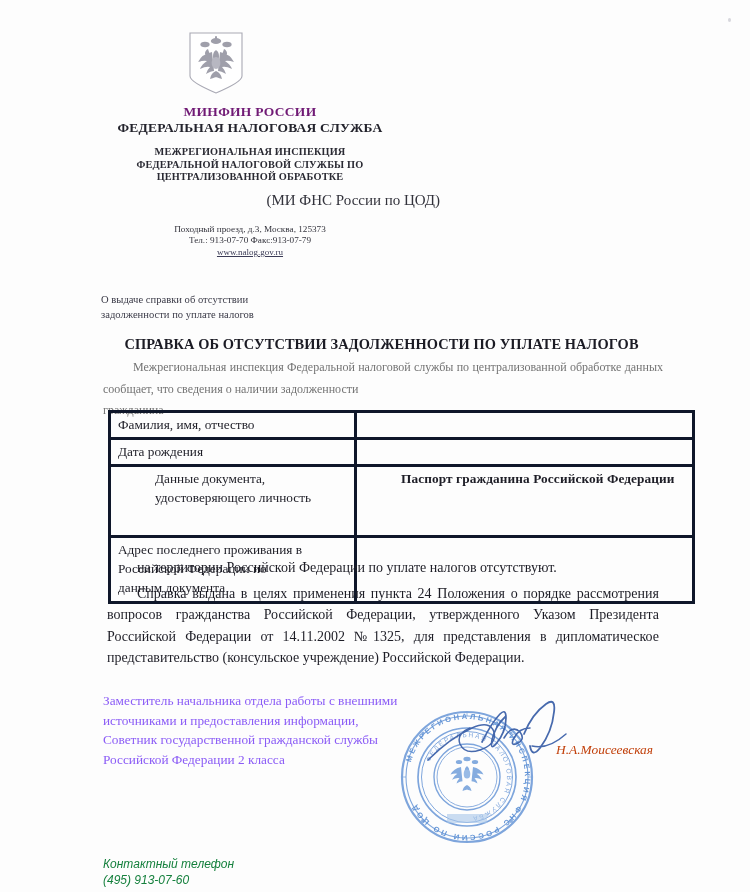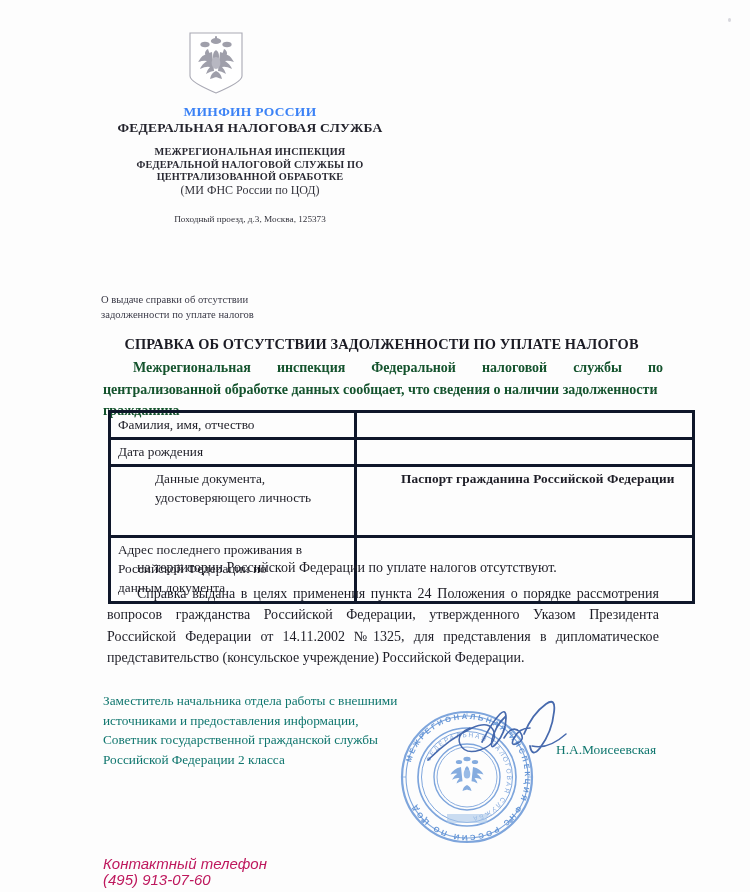--- a/index.html
+++ b/index.html
@@ -49,41 +49,43 @@
     left: 60px;
     top: 104px;
     width: 380px;
     text-align: center;
   }
   .lh-ministry {
     font-size: 13.5px;
     font-weight: bold;
     letter-spacing: .3px;
     line-height: 16px;
-    color: #3b82f6;
+    color: #701a75;
   }
   .lh-service {
     font-size: 13.5px;
     font-weight: bold;
     letter-spacing: .2px;
     line-height: 16px;
     color: #23232c;
   }
   .lh-dept {
     margin-top: 10px;
     font-size: 10.3px;
     font-weight: bold;
     line-height: 12.6px;
     letter-spacing: .15px;
     color: #2a2a33;
   }
   .lh-abbr {
-    font-size: 12px;
+    margin-top: 10px;
+    font-size: 15px;
     line-height: 12px;
     color: #33333c;
+    text-align: right;
   }
   .lh-address {
     margin-top: 18px;
     font-size: 9.2px;
     line-height: 11.6px;
     color: #33333c;
   }
   .lh-site {
     font-size: 9px;
     line-height: 11.6px;
@@ -114,26 +116,25 @@
     letter-spacing: .1px;
     color: #1b1b24;
   }
 
   
   .intro {
     position: absolute;
     left: 103px;
     top: 357px;
     width: 560px;
-    font-size: 14px;
+    font-size: 12px;
     line-height: 21.5px;
     text-align: justify;
     text-indent: 30px;
-    color: #14532d;
-    font-weight: bold;
+    color: #737373;
   }
   .intro .tail { display: block; text-indent: 0; }
 
   
   .data-table {
     position: absolute;
     left: 108px;
     top: 410px;
     width: 552px;
     border-collapse: collapse;
@@ -174,29 +175,30 @@
   .body-text p.lead { text-indent: 30px; }
 
   
   .sig-block {
     position: absolute;
     left: 103px;
     top: 691px;
     width: 420px;
     font-size: 13.3px;
     line-height: 19.5px;
-    color: #0f766e;
+    color: #8b5cf6;
   }
   .sig-name {
     position: absolute;
     left: 556px;
     top: 742px;
     font-size: 13.4px;
-    color: #0f766e;
+    color: #c2410c;
     white-space: nowrap;
+    font-style: italic;
   }
 
   
   .stamp {
     position: absolute;
     left: 392px;
     top: 702px;
     width: 150px;
     height: 150px;
     pointer-events: none;
@@ -210,23 +212,23 @@
     pointer-events: none;
   }
 
   
   .footer {
     position: absolute;
     left: 103px;
     top: 856px;
     font-family: "Liberation Sans", "DejaVu Sans", sans-serif;
     font-style: italic;
-    font-size: 15px;
+    font-size: 12px;
     line-height: 16px;
-    color: #be185d;
+    color: #15803d;
   }
 </style>
 </head>
 <body>
 
 <div id="page">
 
   <div class="scan-speck"></div>
 
   <div class="emblem-wrap">
@@ -259,20 +261,22 @@
     <div class="lh-ministry">МИНФИН РОССИИ</div>
     <div class="lh-service">ФЕДЕРАЛЬНАЯ НАЛОГОВАЯ СЛУЖБА</div>
     <div class="lh-dept">
       <div>МЕЖРЕГИОНАЛЬНАЯ  ИНСПЕКЦИЯ</div>
       <div>ФЕДЕРАЛЬНОЙ НАЛОГОВОЙ СЛУЖБЫ ПО</div>
       <div>ЦЕНТРАЛИЗОВАННОЙ ОБРАБОТКЕ</div>
     </div>
     <div class="lh-abbr">(МИ ФНС России по ЦОД)</div>
     <div class="lh-address">
       <div>Походный проезд, д.3, Москва, 125373</div>
+      <div>Тел.: 913-07-70 Факс:913-07-79</div>
+      <div class="lh-site">www.nalog.gov.ru</div>
     </div>
   </div>
 
   <div class="subject">
     <div>О выдаче справки об отсутствии</div>
     <div>задолженности по уплате налогов</div>
   </div>
 
   <div class="doc-title">СПРАВКА ОБ ОТСУТСТВИИ ЗАДОЛЖЕННОСТИ ПО УПЛАТЕ НАЛОГОВ</div>
 

